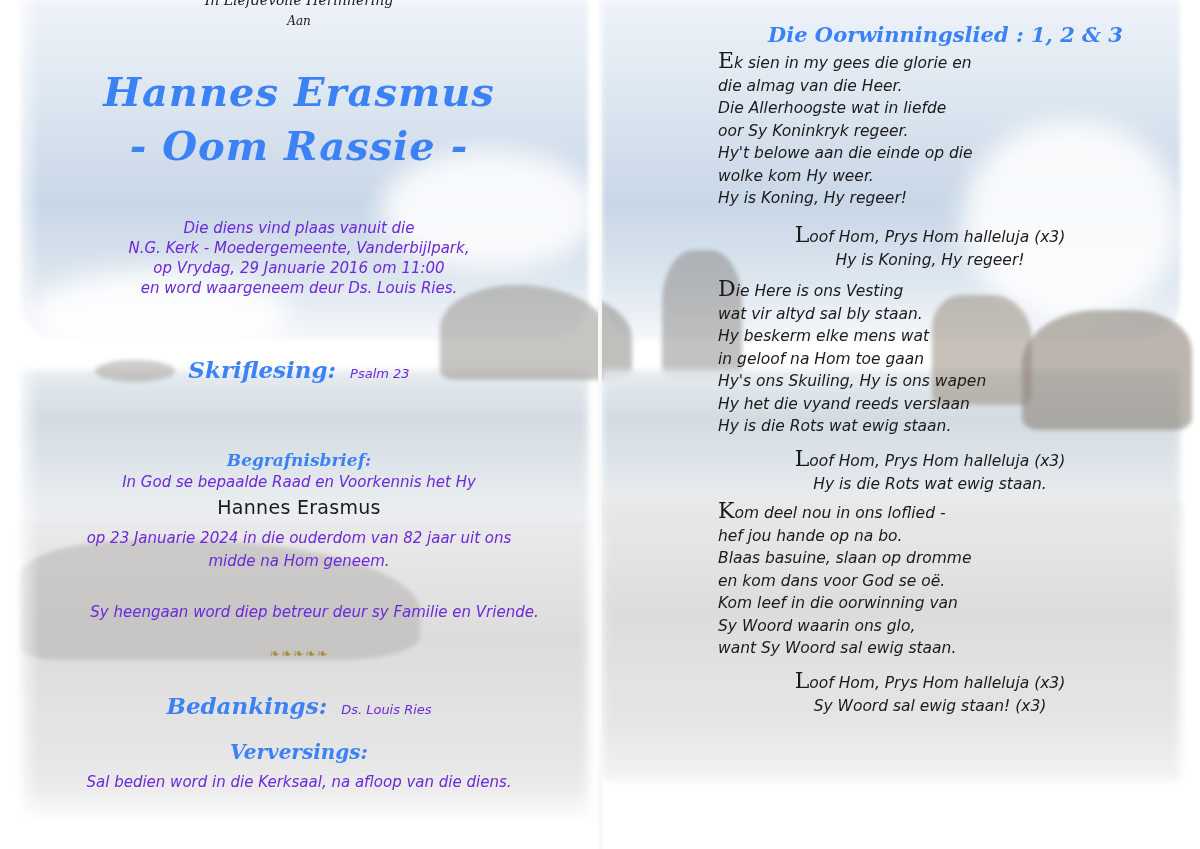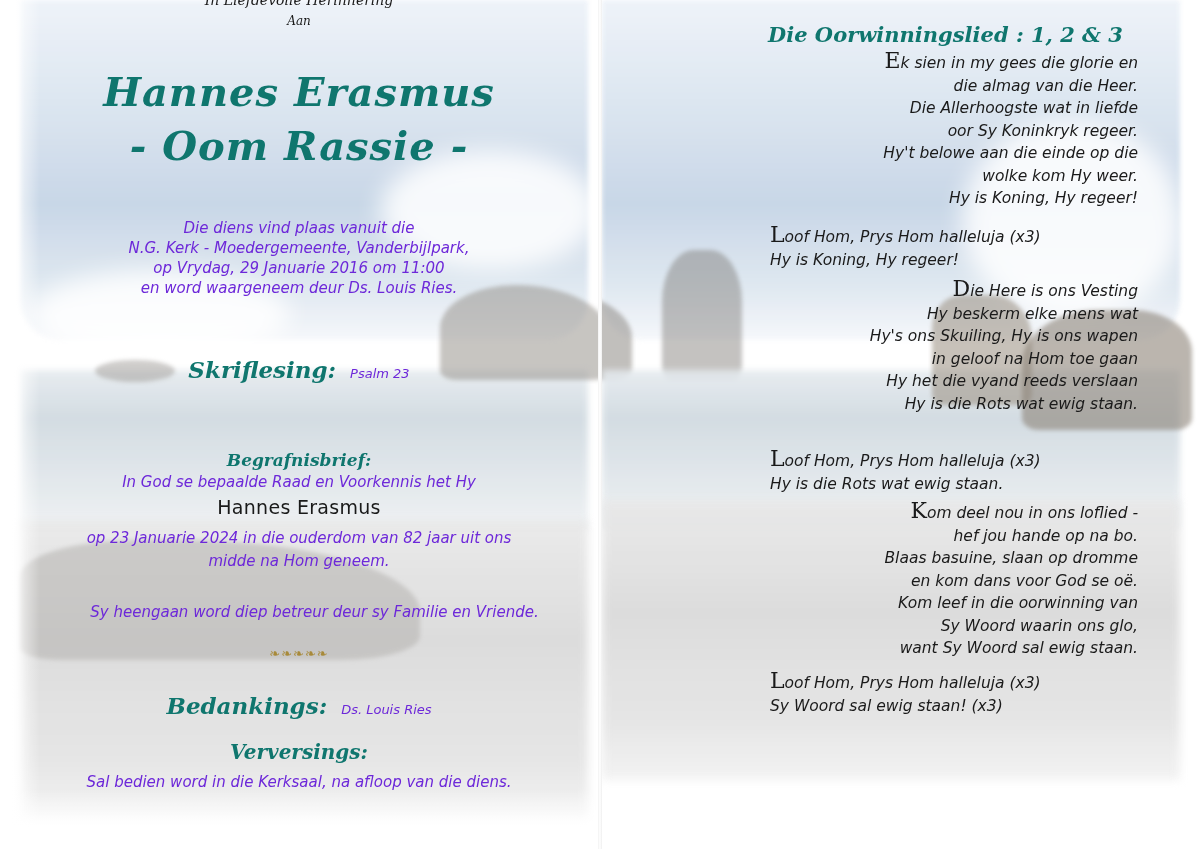--- a/index.html
+++ b/index.html
@@ -27,40 +27,40 @@
                  background: linear-gradient(90deg, #ffffff 20%, rgba(255,255,255,0)); }
   .edge-fade-b { position: absolute; left: 0; right: 0; bottom: 0; height: 60px;
                  background: linear-gradient(0deg, #ffffff 30%, rgba(255,255,255,0)); }
   .fold { position: absolute; left: 598px; top: 0; width: 4px; height: 849px;
           background: linear-gradient(90deg, #f2f2f2, #ffffff, #eeeeee); }
 
   .content { position: absolute; inset: 0; }
 
   .center { text-align: center; position: absolute; left: 0; right: 0; }
   .script { font-family: "DejaVu Serif", serif; font-style: italic; }
-  .heading-gold { font-family: "DejaVu Serif", serif; font-style: italic; font-weight: bold; color: #0f766e; text-align: center; }
+  .heading-gold { font-family: "DejaVu Serif", serif; font-style: italic; font-weight: bold; color: #3b82f6; text-align: center; }
 
   .txt { font-family: "DejaVu Sans", sans-serif; font-style: italic; font-size: 15px; line-height: 21px; color: #6d28d9; }
   .txt-plain { font-family: "DejaVu Sans", sans-serif; font-size: 19px; color: #1a1a1a; font-style: normal; letter-spacing: .3px; }
 
   .memorial-top { top: -8px; font-size: 14px; }
   .aan { top: 14px; font-size: 12px; }
   .name-title { top: 68px; font-size: 40px; letter-spacing: 1px; }
   .nickname { top: 122px; font-size: 40px; letter-spacing: 1px; }
 
   .service { top: 218px; font-size: 15px; line-height: 20px; }
 
   .section-line { position: absolute; left: 0; right: 0; text-align: center; white-space: nowrap; }
   .section-line .label { font-size: 23px; margin-right: 14px; }
   .section-line .value { font-size: 13px; }
   .lyrics-title { position: absolute; left: 768px; top: 22px; font-size: 21px; white-space: nowrap; }
-  .stanza { position: absolute; left: 718px; width: 420px; text-align: right; }
+  .stanza { position: absolute; left: 718px; width: 420px; }
   .stanza .line { font-family: "DejaVu Sans", sans-serif; font-style: italic; font-size: 15.5px; line-height: 22.5px; white-space: nowrap; }
   .stanza .drop { font-size: 22px; font-style: normal; font-family: "DejaVu Serif", serif; }
-  .chorus { position: absolute; left: 760px; width: 320px; }
+  .chorus { position: absolute; left: 760px; width: 320px; text-align: center; }
   .chorus .line { font-family: "DejaVu Sans", sans-serif; font-style: italic; font-size: 15.5px; line-height: 22.5px; white-space: nowrap; }
   .chorus .drop { font-size: 22px; font-style: normal; font-family: "DejaVu Serif", serif; }
 
   .ornament { top: 646px; font-size: 13px; letter-spacing: 1px; color: #a88a3a; }
 </style>
 </head>
 <body>
 
 <div class="page page-left">
   <div class="bg">
@@ -141,23 +141,24 @@
     <div class="line">Hy is Koning, Hy regeer!</div>
   </div>
 
   <div class="chorus" style="top:224px;left:770px;">
     <div class="line"><span class="drop">L</span><span>oof Hom, Prys Hom halleluja (x3)</span></div>
     <div class="line">Hy is Koning, Hy regeer!</div>
   </div>
 
   <div class="stanza" style="top:278px;">
     <div class="line"><span class="drop">D</span><span>ie Here is ons Vesting</span></div>
+    <div class="line">wat vir altyd sal bly staan.</div>
     <div class="line">Hy beskerm elke mens wat</div>
+    <div class="line">in geloof na Hom toe gaan</div>
     <div class="line">Hy's ons Skuiling, Hy is ons wapen</div>
-    <div class="line">in geloof na Hom toe gaan</div>
     <div class="line">Hy het die vyand reeds verslaan</div>
     <div class="line">Hy is die Rots wat ewig staan.</div>
   </div>
 
   <div class="chorus" style="top:448px;left:770px;">
     <div class="line"><span class="drop">L</span><span>oof Hom, Prys Hom halleluja (x3)</span></div>
     <div class="line">Hy is die Rots wat ewig staan.</div>
   </div>
 
   <div class="stanza" style="top:500px;">

